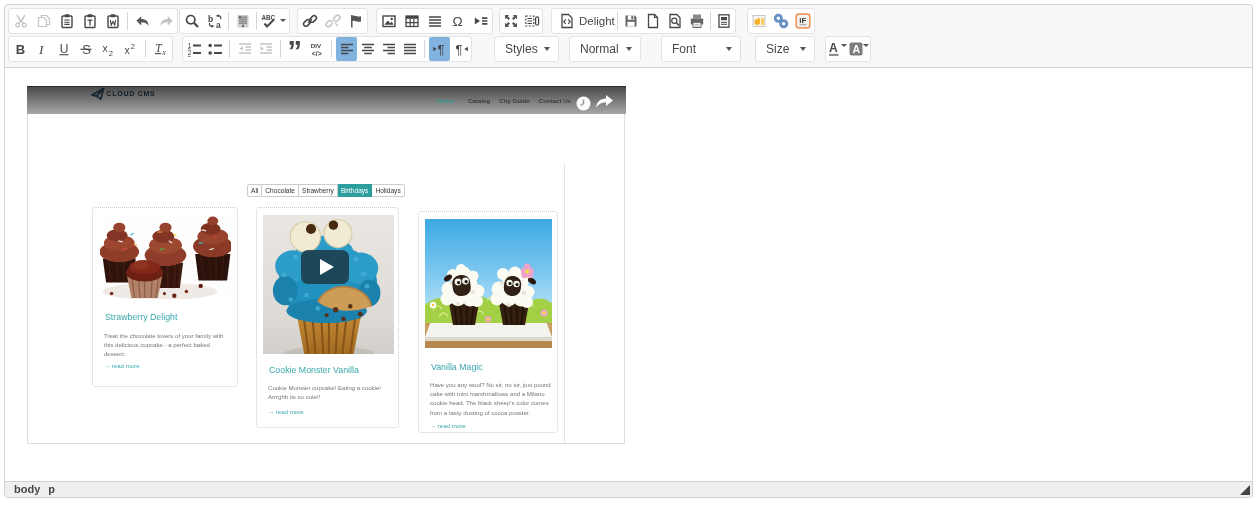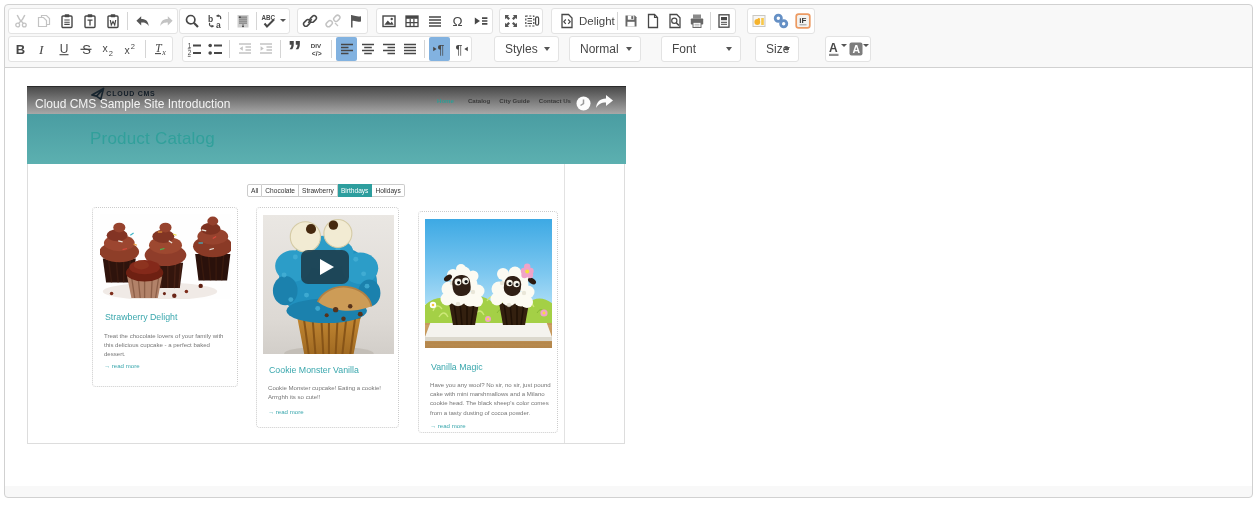--- a/index.html
+++ b/index.html
@@ -232,36 +232,32 @@
           </svg></span><span class="sep" style="margin:3px 4px"></span><span class="btn on" style="width:21px;"><svg width="16" height="16" viewBox="0 0 16 16">
             <text x="5.5" y="13" font-size="13" fill="#474747">¶</text>
             <path d="M1.2 5.8 L4.6 8 L1.2 10.2 Z" fill="#474747"></path>
           </svg></span><span class="btn" style="width:21px;"><svg width="16" height="16" viewBox="0 0 16 16">
             <text x="2.5" y="13" font-size="13" fill="#474747">¶</text>
             <path d="M14.8 5.8 L11.4 8 L14.8 10.2 Z" fill="#474747"></path>
           </svg></span></div>
   <div class="combo" style="left:494px;width:65px">Styles<span class="car"></span></div>
   <div class="combo" style="left:569px;width:72px">Normal<span class="car"></span></div>
   <div class="combo" style="left:661px;width:80px">Font<span class="car"></span></div>
-  <div class="combo" style="left:755px;width:44px">Size<span class="car"></span></div>
+  <div class="combo" style="left:755px;width:60px">Size<span class="car"></span></div>
   <div class="grp" style="left:825px;top:35px"><span class="btn" style="width:22px"><svg width="20" height="16" viewBox="0 0 20 16" style="margin:0;left:1px;top:4px">
             <text x="2" y="11.2" font-size="12" font-weight="bold" fill="#474747">A</text>
             <rect x="2" y="12.8" width="9.5" height="2.2" fill="#909090"></rect>
           </svg><span style="position:absolute;right:1px;top:7px;width:0;height:0;border-left:3px solid transparent;border-right:3px solid transparent;border-top:3.5px solid #555"></span></span><span class="btn" style="width:22px"><svg width="20" height="16" viewBox="0 0 20 16" style="margin:0;left:1px;top:4px">
             <rect x="0.5" y="1.5" width="13" height="13" rx="2" fill="#7d7d7d"></rect>
             <text x="3.4" y="11.6" font-size="10.5" font-weight="bold" fill="#fff">A</text>
           </svg><span style="position:absolute;right:1px;top:7px;width:0;height:0;border-left:3px solid transparent;border-right:3px solid transparent;border-top:3.5px solid #555"></span></span></div>
  </div>
  <div id="contents">
   <div id="page">
-   <div id="banner">
-          <h1>Product Catalog</h1>
-        </div>
    <div id="phead">
-     <div id="ptitle">Cloud CMS Sample Site Introduction</div>
      <svg id="plogo" width="75" height="15" viewBox="0 0 75 15">
       <path d="M1.5 8.5 L14 1.5 L11 13 L6.5 9.8 Z M14 1.5 L6.5 9.8" fill="none" stroke="#17242e" stroke-width="1.8" stroke-linejoin="round"></path>
       <text x="17" y="9.5" font-family="Liberation Sans,sans-serif" font-size="7.5" font-weight="bold" letter-spacing="0.8" fill="#121d27">CLOUD CMS</text>
      </svg>
      <div id="pnav"><span class="home">Home</span><span>Catalog</span><span>City Guide</span><span>Contact Us</span></div>
      <svg id="clock" width="15" height="15" viewBox="0 0 15 15">
             <circle cx="7.5" cy="7.5" r="7" fill="#fcfcfc"></circle>
             <path d="M7.5 3.5 V7.5 L4.5 9.5" stroke="#9a9a9a" stroke-width="1.5" fill="none"></path>
           </svg>
      <svg id="share" width="17" height="15" viewBox="0 0 17 15">
@@ -510,13 +506,14 @@
         <circle cx="102.2" cy="52.4" r="2" fill="#f5e13c"></circle>
        </g>
       </svg>
      </div>
      <h3 style="top:150px">Vanilla Magic</h3>
      <p style="top:168px">Have you any wool? No sir, no sir, just pound<br>cake with mini marshmallows and a Milano<br>cookie head. The black sheep's color comes<br>from a tasty dusting of cocoa powder.</p>
      <div class="rm" style="top:208px">→ read more</div>
    </div>
   </div>
  </div>
+ <div id="botbar"><b>body</b><span class="p">p</span><div id="rsz"></div></div>
 </div>
 
 </body></html>

